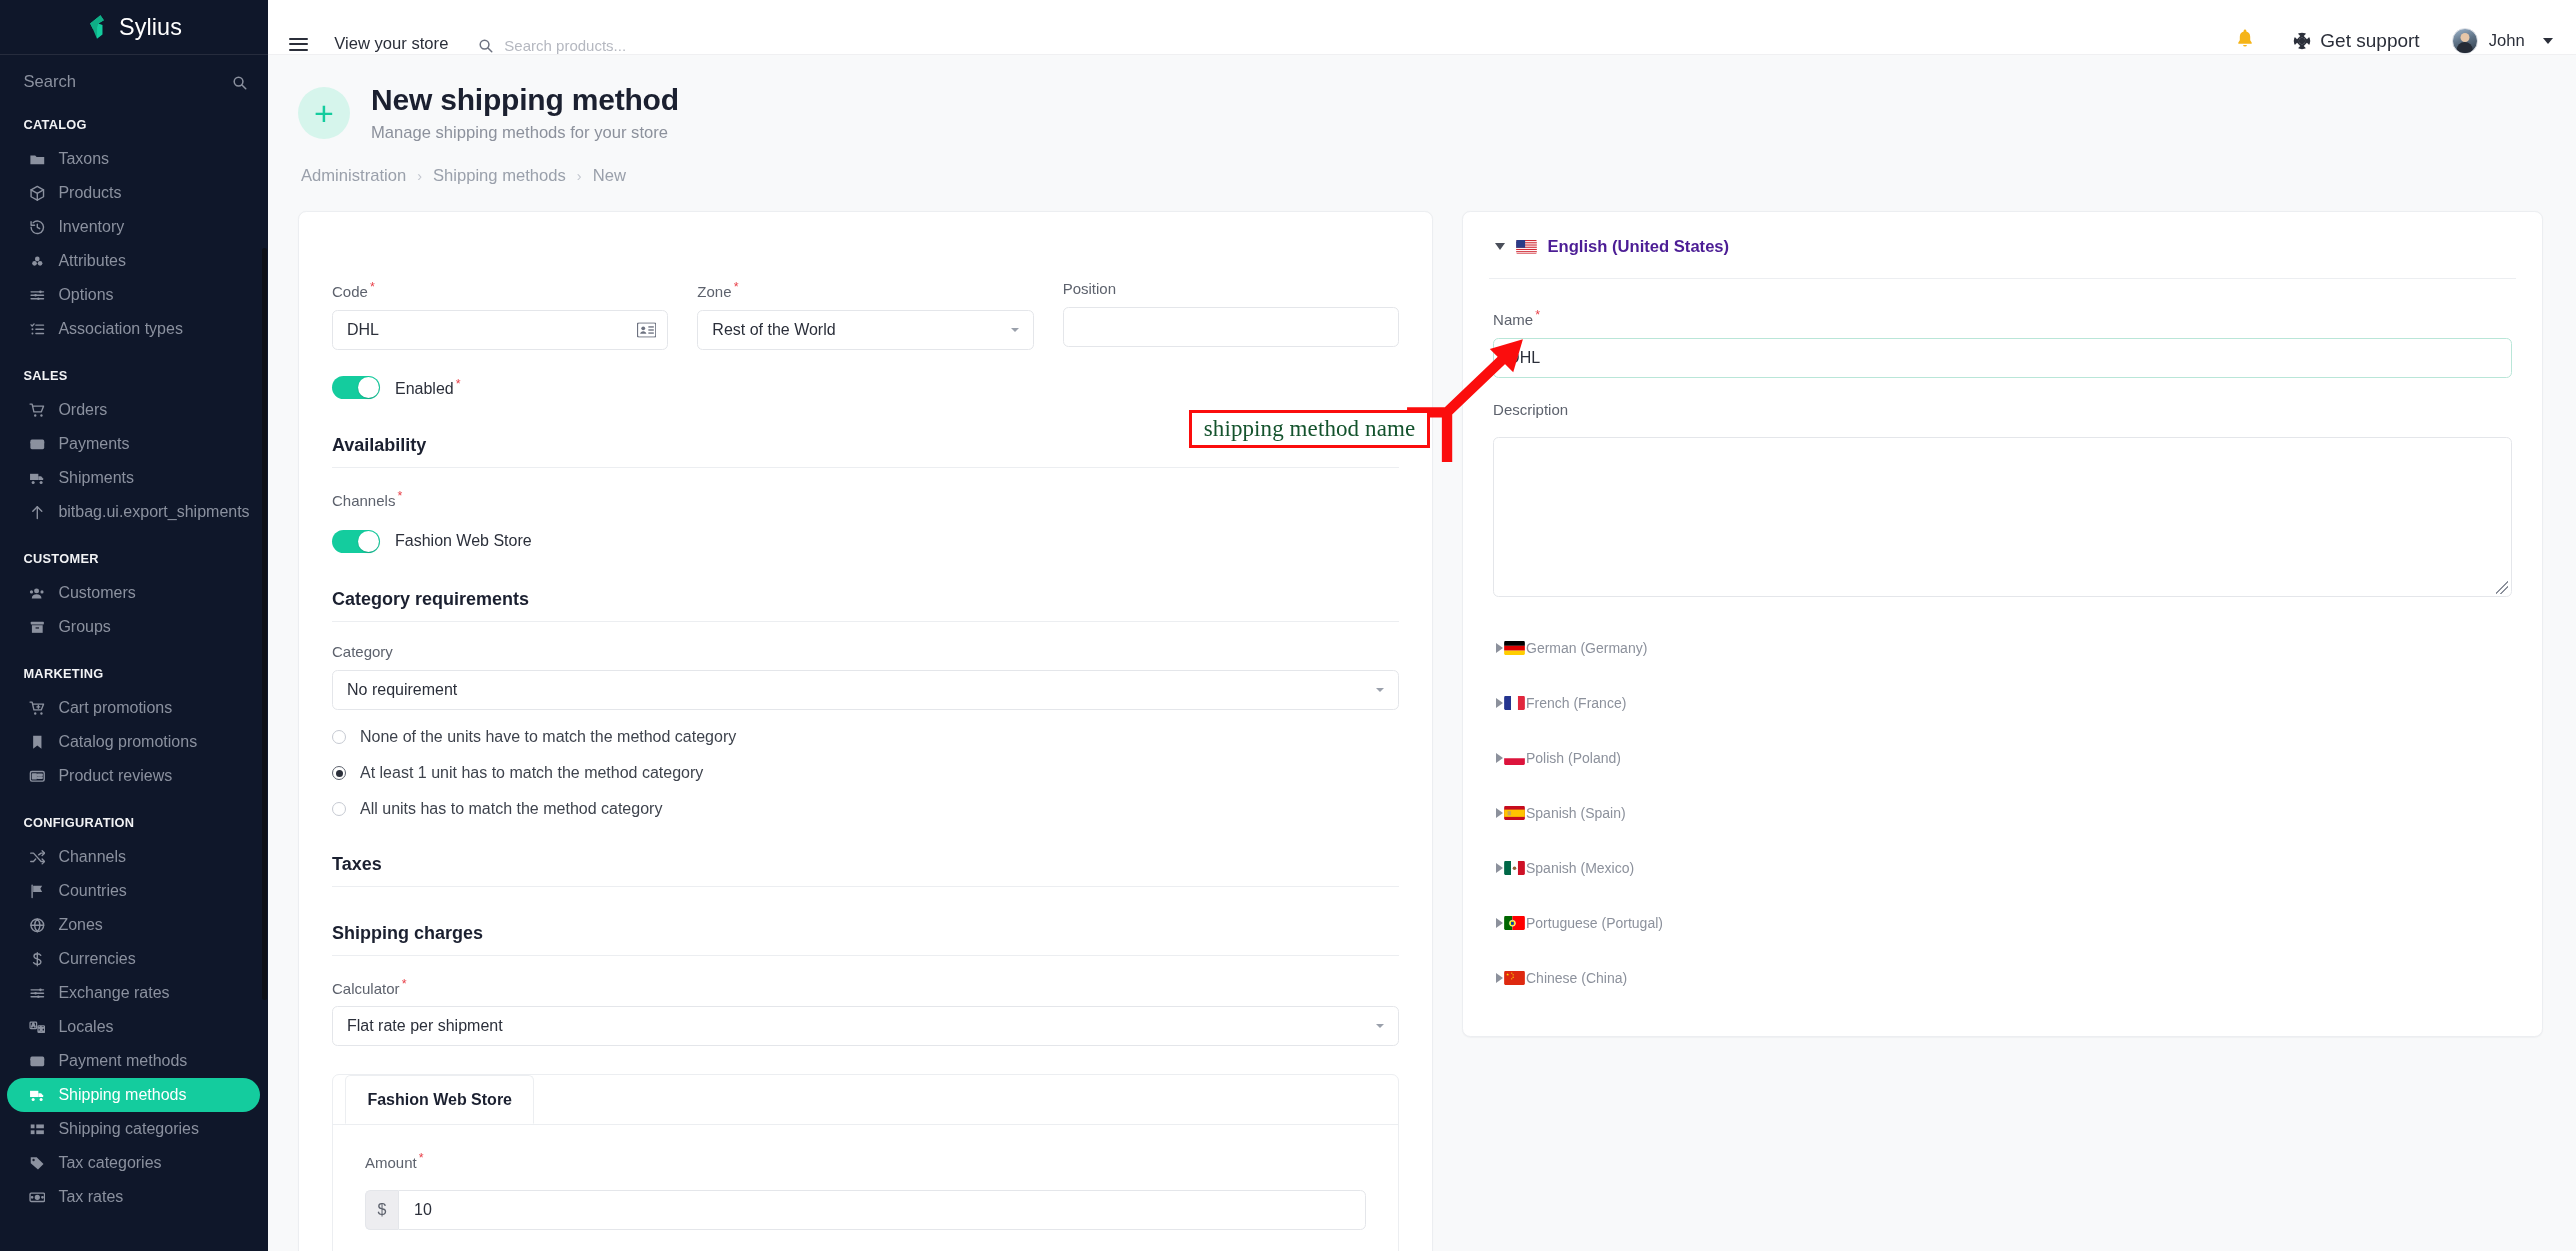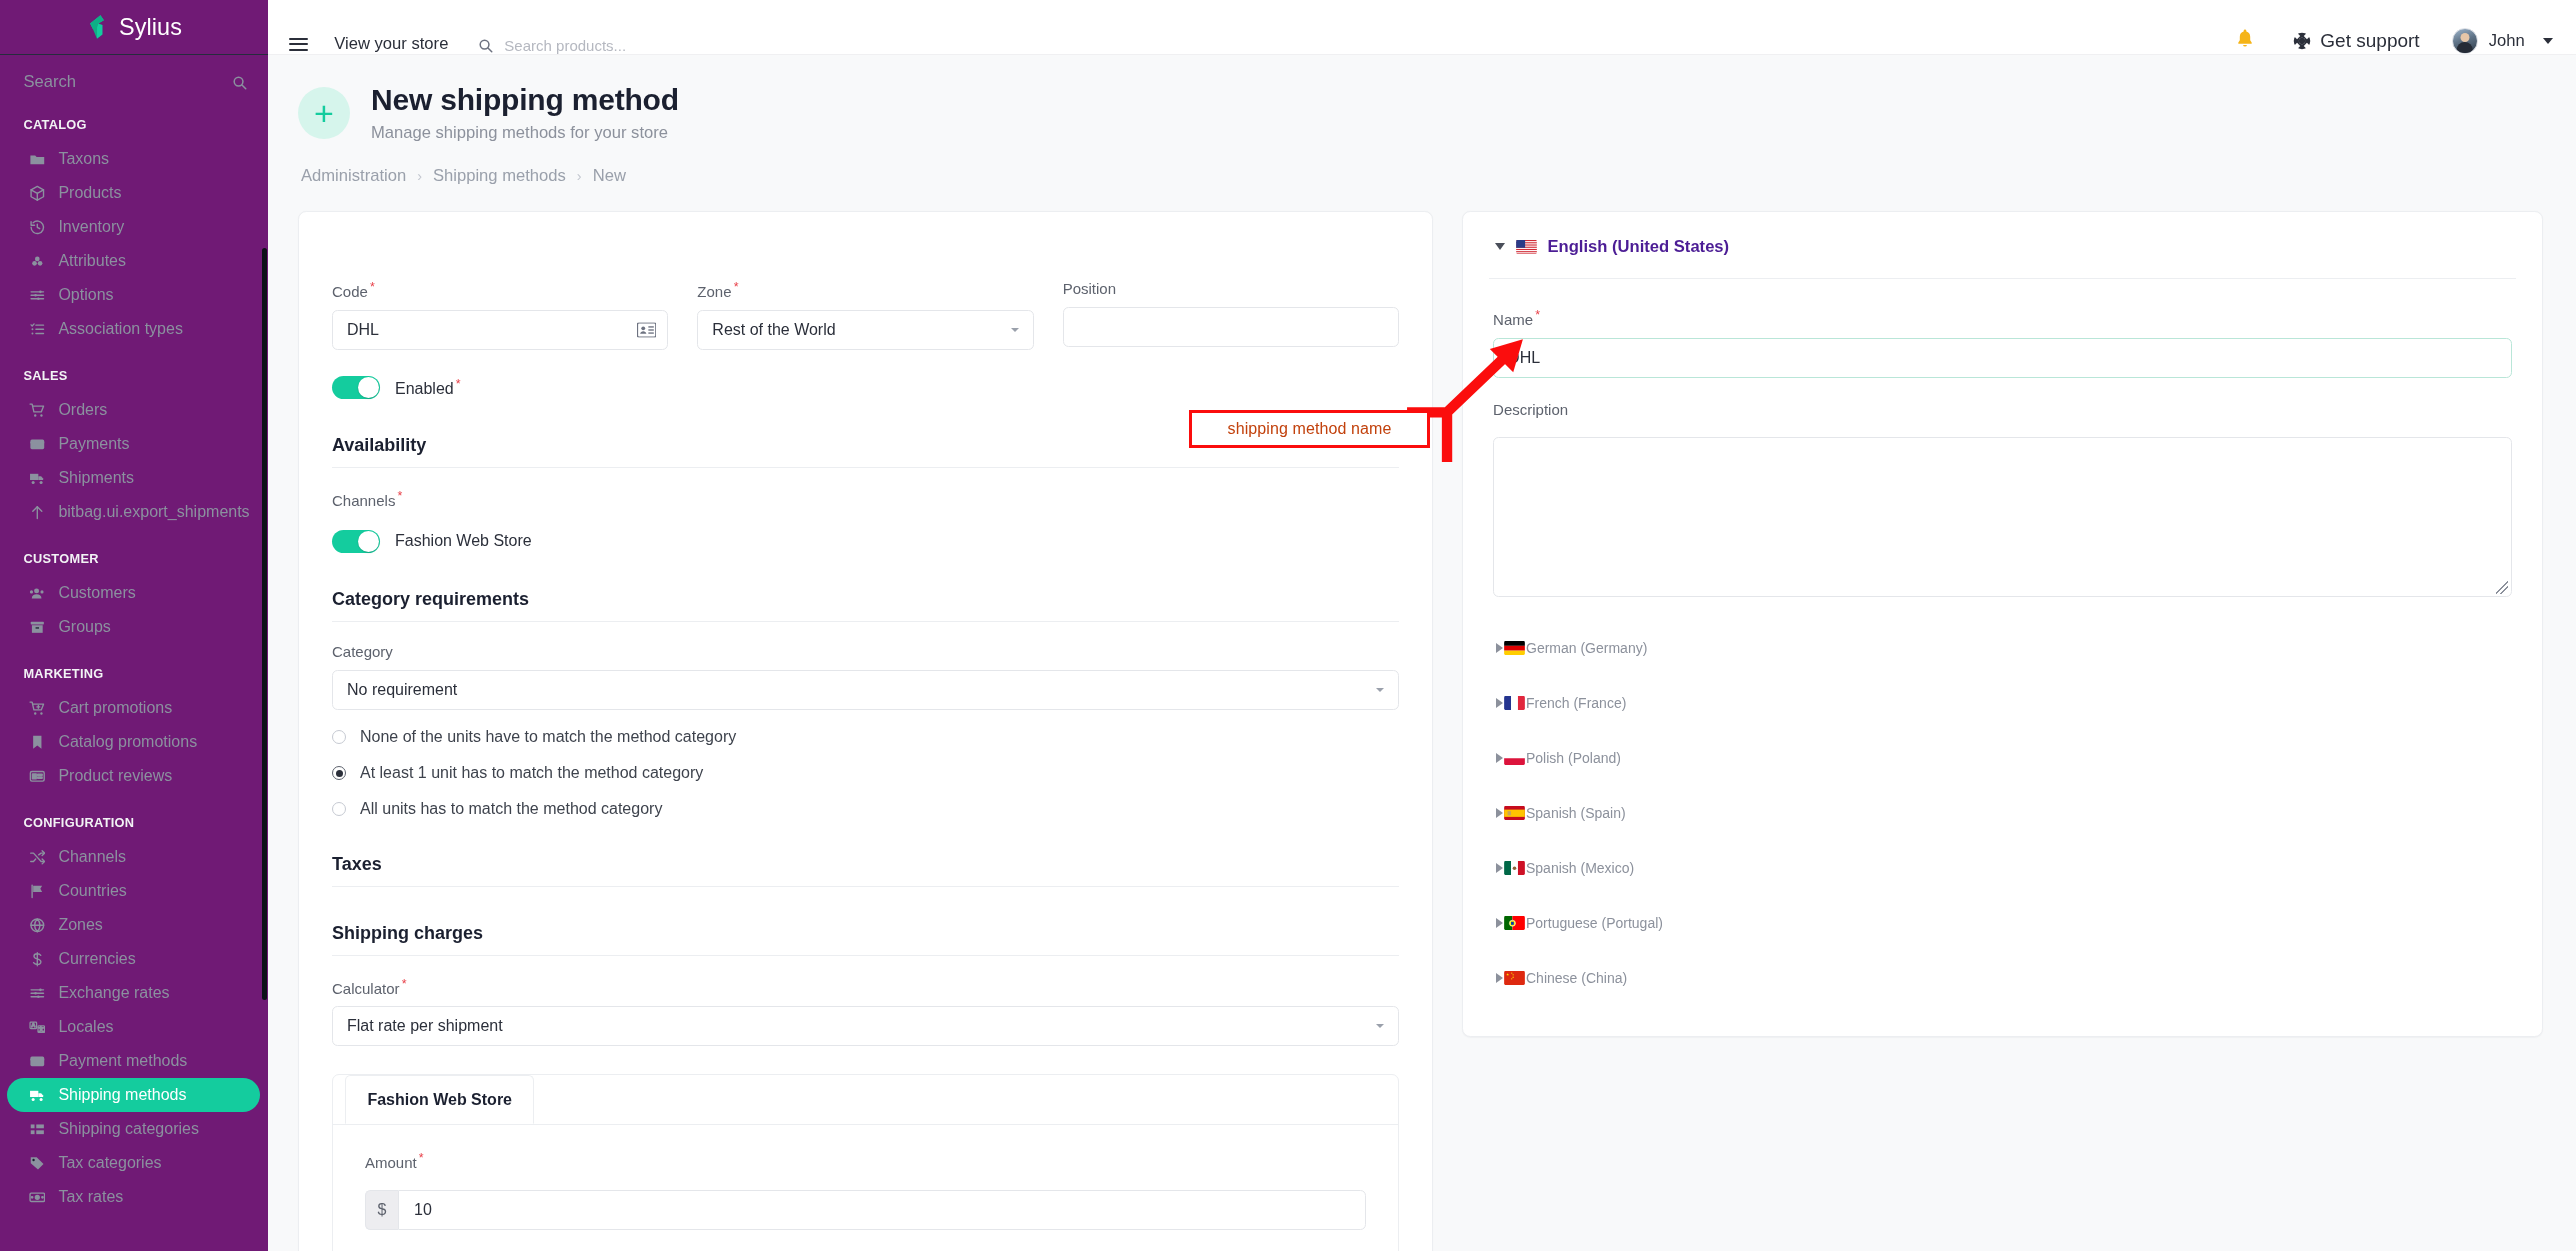--- a/index.html
+++ b/index.html
@@ -8,21 +8,21 @@
     font-family: "Liberation Sans", sans-serif;
     background: #ffffff;
     overflow: hidden;
   }
   body { position: relative; }
 
   
   #sidebar {
     position: absolute; left: 0; top: 0;
     width: 268px; height: 1252px;
-    background: #701a75;
+    background: #0f172a;
     overflow: hidden;
   }
   #brand {
     height: 55px;
     display: flex; align-items: center; justify-content: center;
     gap: 9.7px;
     border-bottom: 0.7px solid #262c3d;
   }
   #brand .logo { width: 23.4px; height: 26px; display:block; }
   #brand .brand-text {
@@ -298,22 +298,22 @@
   #anno-box {
     position: absolute;
     left: 1189px; top: 410px;
     width: 241px; height: 38px;
     border: 3.4px solid #fb0d0d;
     background: #ffffff;
     display: flex; align-items: center; justify-content: center;
     z-index: 50;
   }
   #anno-box .anno-text {
-    font-size: 16px; color: #c2410c; letter-spacing: 0.1px;
-    font-family: Liberation Sans, sans-serif;
+    font-size: 23px; color: #14532d; letter-spacing: 0.1px;
+    font-family: Liberation Serif, serif;
   }
   #anno-arrow {
     position: absolute; left: 1407px; top: 331px;
     width: 138px; height: 131px; z-index: 49; pointer-events: none;
   }
 </style>
 </head>
 <body>
 
 <div id="sidebar">

